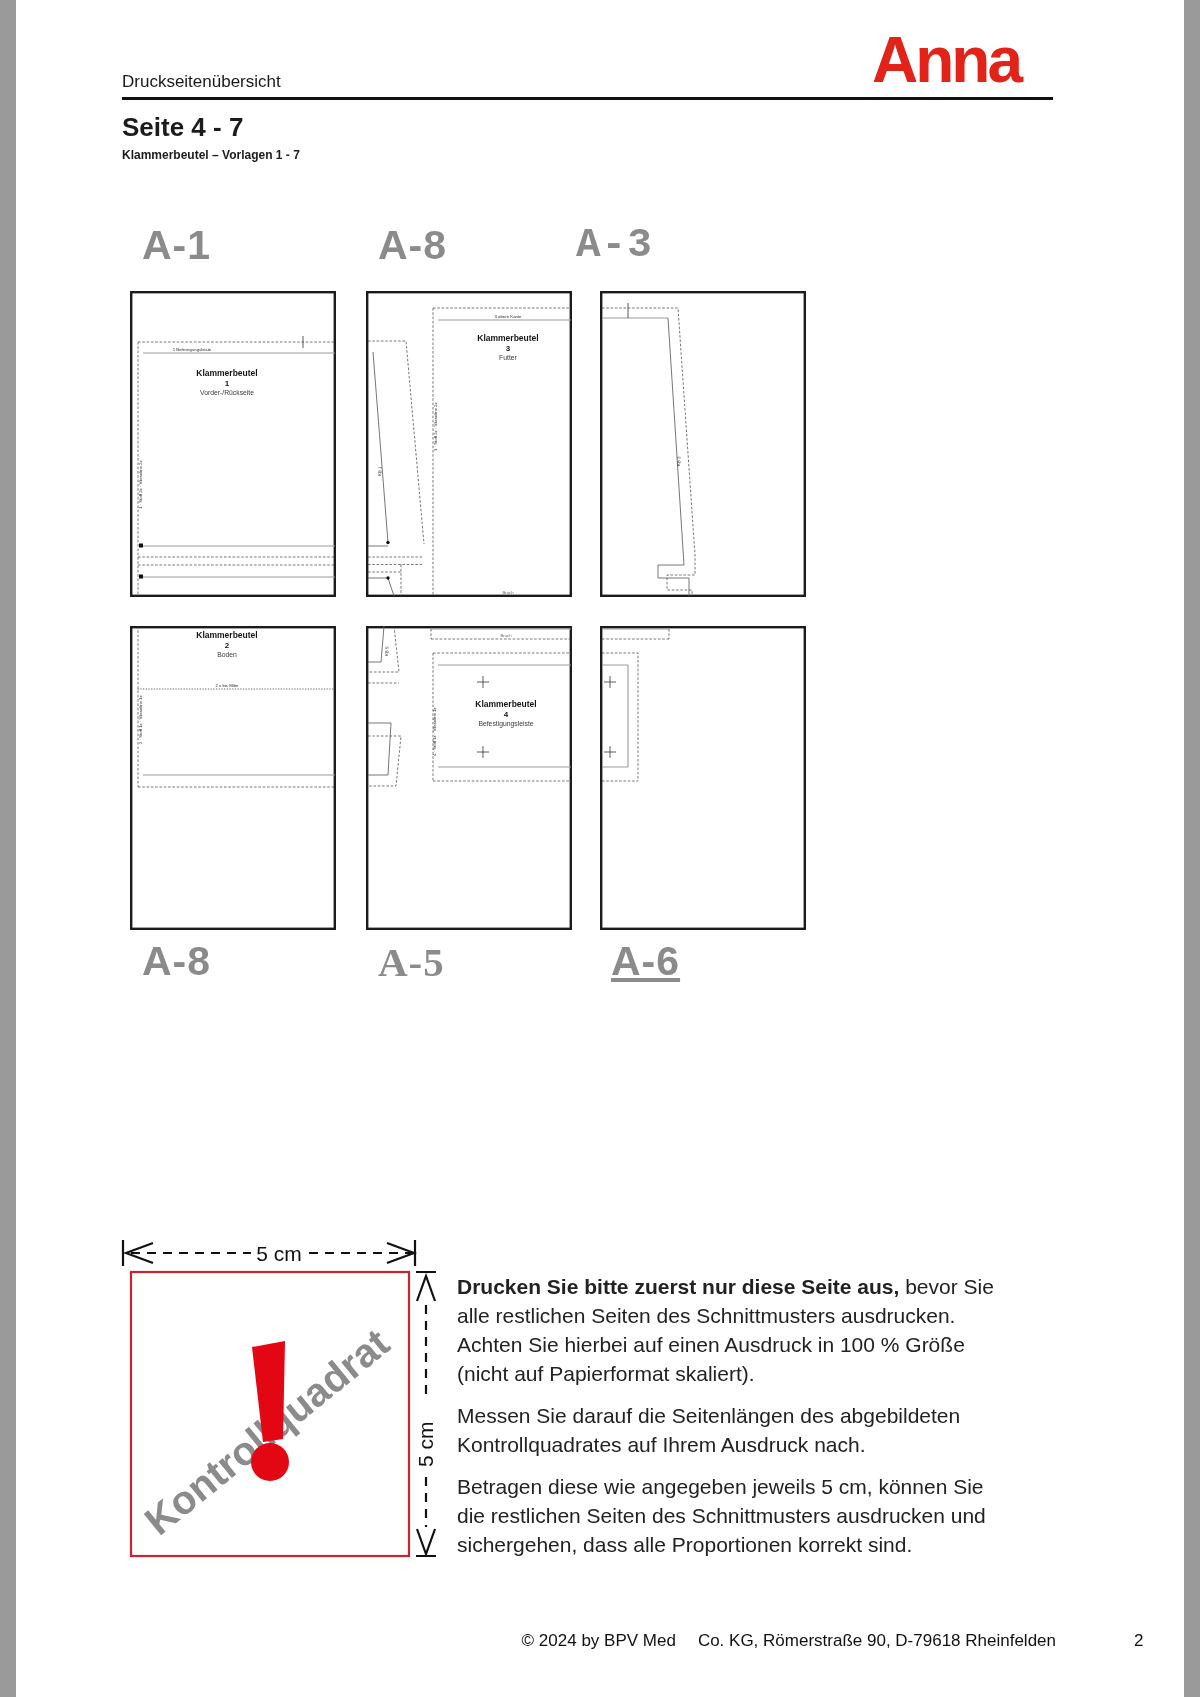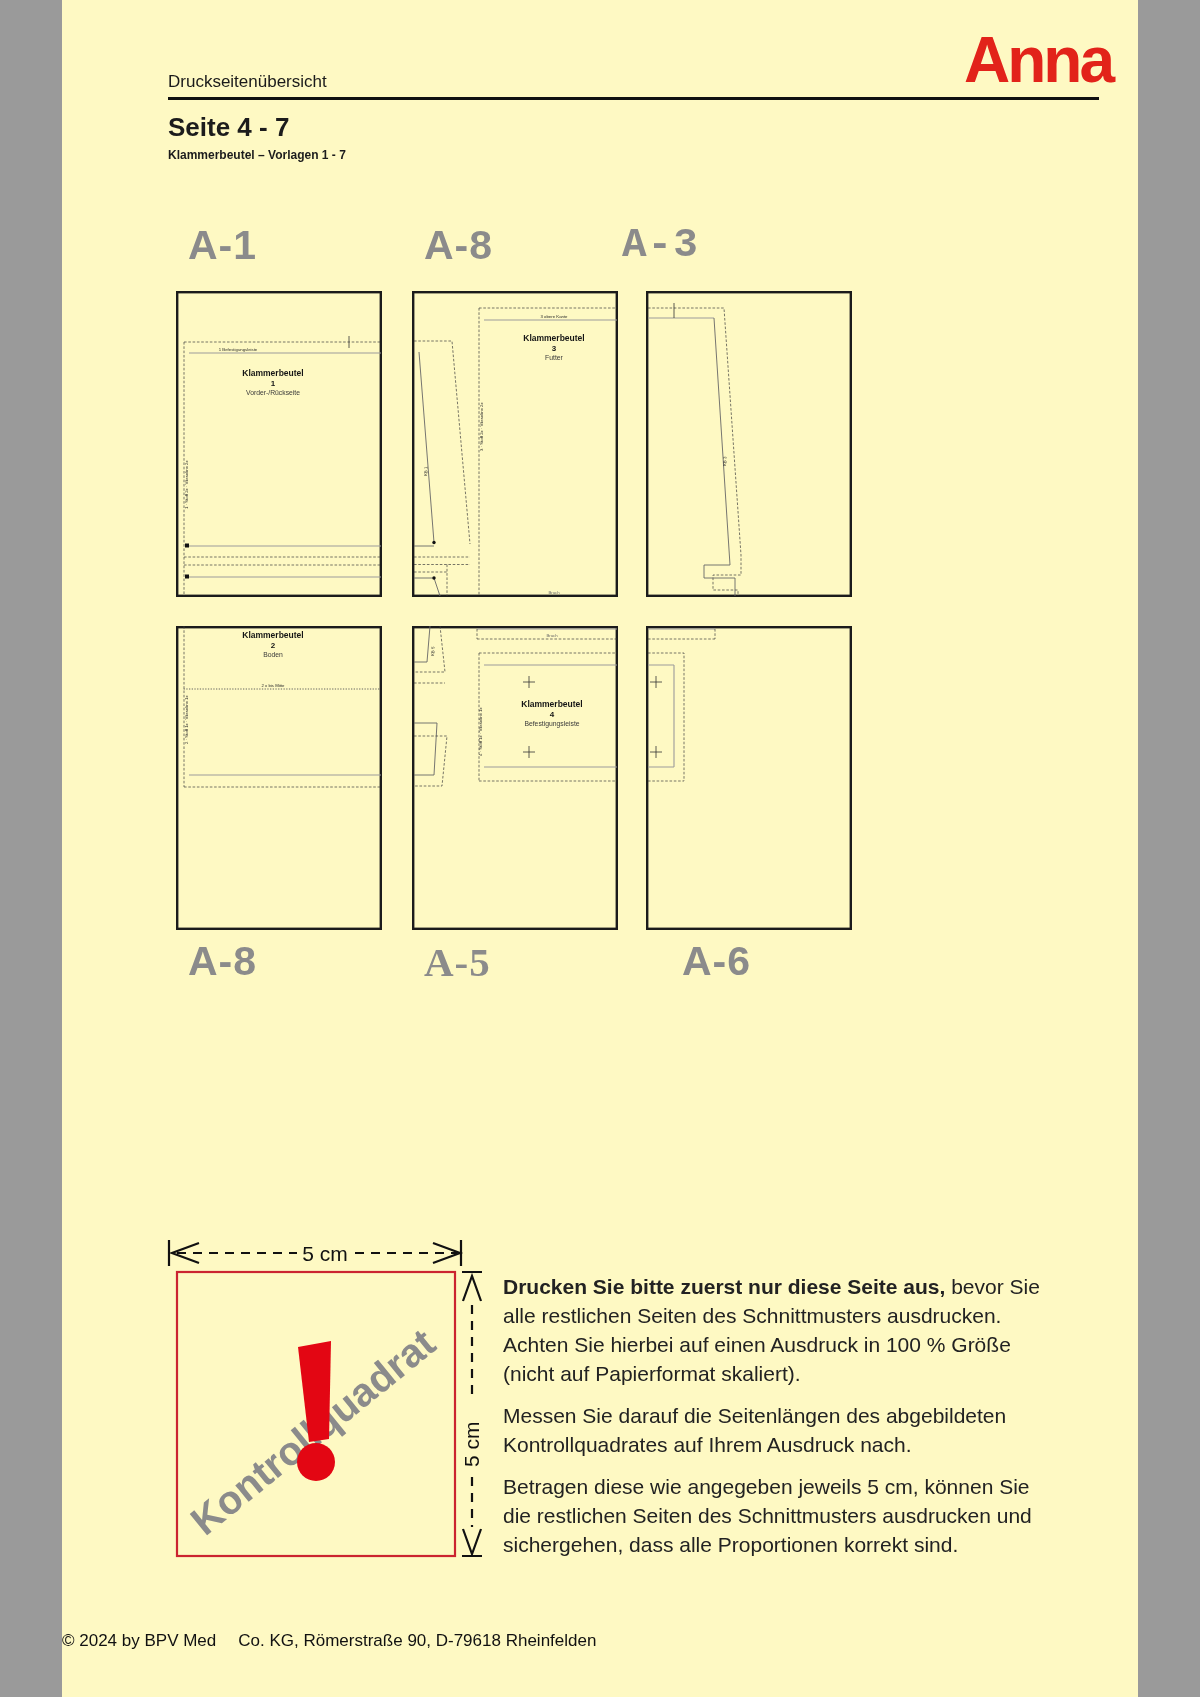--- a/index.html
+++ b/index.html
@@ -1,17 +1,17 @@
 <!DOCTYPE html>
 <html><head>
 <meta charset="utf-8">
 <style>
   html,body{margin:0;padding:0;background:#9a9a9a;}
   .page{
-    position:relative;width:1076px;height:1697px;background:#fef9c3;
+    position:relative;width:1168px;height:1697px;background:#ffffff;
     font-family:"Liberation Sans", sans-serif;color:#1c1c1c;overflow:hidden;
     margin:0 auto;
   }
   .abs{position:absolute;}
   
   .breadcrumb{font-size:17px;color:#1a1a1a;}
   .logo{font-size:64px;font-weight:bold;color:#e2231a;letter-spacing:-3px;line-height:1;}
   .rule{height:2.5px;background:#111;}
   .title{font-size:26px;font-weight:bold;}
   .subtitle{font-size:12px;font-weight:bold;}
@@ -34,31 +34,31 @@
   .dimdash{stroke:#111;stroke-width:2.2;fill:none;stroke-dasharray:9 7;}
   .dimtext{font-size:21px;fill:#111;}
   .ctrl-square{stroke:#cb2430;stroke-width:2.2;fill:none;}
   .ctrl-label{font-size:40px;font-weight:bold;fill:#8b8b8b;}
   .excl{fill:#e30613;}
   
   .instructions{width:550px;font-size:21px;line-height:29px;color:#222;}
   .instructions p{margin:0 0 13px 0;}
   .instructions strong{font-weight:bold;}
   
-  .footer{width:1040px;text-align:left;font-size:17px;color:#111;}
+  .footer{width:1040px;text-align:right;font-size:17px;color:#111;}
   .footer .gap{display:inline-block;width:22px;}
   .pagenum{font-size:17px;color:#111;}
 </style>
 </head>
 <body>
 
 <div class="page">
 
   <div class="abs breadcrumb" style="left:106px;top:72px;">Druckseitenübersicht</div>
-  <div class="abs logo" style="left:856px;top:28px;margin-left:46px;">Anna</div>
+  <div class="abs logo" style="left:856px;top:28px;">Anna</div>
   <div class="abs rule" style="left:106px;top:97px;width:931px;"></div>
 
   <div class="abs title" style="left:106px;top:112px;">Seite 4 - 7</div>
   <div class="abs subtitle" style="left:106px;top:148px;">Klammerbeutel – Vorlagen 1 - 7</div>
 
   <div class="abs tile-label" style="left:126px;top:222px;">A-1</div>
   <div class="abs tile-label" style="left:362px;top:222px;">A-8</div>
   <div class="abs tile-label" style="left:560px;top:222px;font-family:Liberation Mono, monospace;">A-3</div>
 
   <svg class="abs" style="left:114px;top:291px;" width="206" height="306" viewBox="0 0 206 306">
@@ -96,21 +96,21 @@
     <rect class="bx" x="1.2" y="1.2" width="203.6" height="303.6"></rect>
     <path class="d" d="M2,17 H78 L95,264 V284 H67 V299 H92 V305"></path>
     <path class="s" d="M2,27 H68"></path>
     <path class="k2" d="M68,27 L84,274 H58 V287 H89 V305"></path>
     <path class="k" d="M28,12 V27"></path>
     <text class="t" transform="translate(80,175) rotate(-87)">KB 3</text>
   </svg>
 
   <div class="abs tile-label" style="left:126px;top:938px;">A-8</div>
   <div class="abs tile-label" style="left:362px;top:938px;font-family:Liberation Serif, serif;">A-5</div>
-  <div class="abs tile-label" style="left:620px;top:938px;">A-6</div>
+  <div class="abs tile-label" style="left:595px;top:938px;text-decoration:underline;">A-6</div>
 
   <svg class="abs" style="left:114px;top:626px;" width="206" height="304" viewBox="0 0 206 304">
     <rect class="bx" x="1.2" y="1.2" width="203.6" height="301.6"></rect>
     <path class="d" d="M8,0 V161 M8,161 H205"></path>
     <path class="dt" d="M8,63 H205"></path>
     <path class="s" d="M13,149 H205"></path>
     <text class="tb" x="97" y="12" text-anchor="middle">Klammerbeutel</text>
     <text class="tn" x="97" y="22" text-anchor="middle">2</text>
     <text class="tp" x="97" y="31" text-anchor="middle">Boden</text>
     <text class="t" x="97" y="60.5" text-anchor="middle">2 x bis Mitte</text>

